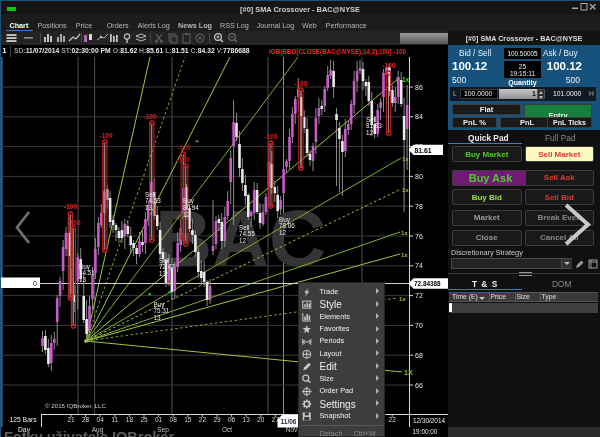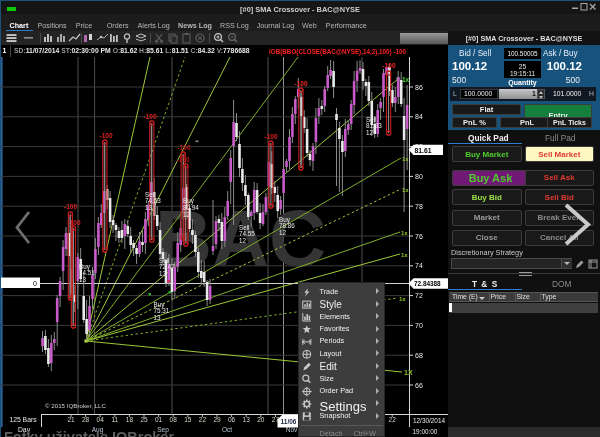--- a/index.html
+++ b/index.html
@@ -657,19 +657,19 @@
     <div style="position:absolute;left:21px;top:53.9px;font-size:7.3px;color:#f0f0f0">Periods</div>
     <div style="position:absolute;left:77px;top:55.5px;width:0;height:0;border-left:3.4px solid #b0b0b0;border-top:3px solid transparent;border-bottom:3px solid transparent"></div>
     <div style="position:absolute;left:21px;top:66.3px;font-size:7.3px;color:#f0f0f0">Layout</div>
     <div style="position:absolute;left:77px;top:67.9px;width:0;height:0;border-left:3.4px solid #b0b0b0;border-top:3px solid transparent;border-bottom:3px solid transparent"></div>
     <div style="position:absolute;left:21px;top:78.7px;font-size:10px;color:#f0f0f0">Edit</div>
     <div style="position:absolute;left:77px;top:80.3px;width:0;height:0;border-left:3.4px solid #b0b0b0;border-top:3px solid transparent;border-bottom:3px solid transparent"></div>
     <div style="position:absolute;left:21px;top:91.1px;font-size:7.3px;color:#f0f0f0">Size</div>
     <div style="position:absolute;left:77px;top:92.7px;width:0;height:0;border-left:3.4px solid #b0b0b0;border-top:3px solid transparent;border-bottom:3px solid transparent"></div>
     <div style="position:absolute;left:21px;top:103.6px;font-size:7.3px;color:#f0f0f0">Order Pad</div>
     <div style="position:absolute;left:77px;top:105.2px;width:0;height:0;border-left:3.4px solid #b0b0b0;border-top:3px solid transparent;border-bottom:3px solid transparent"></div>
-    <div style="position:absolute;left:21px;top:116.0px;font-size:13px;color:#f0f0f0">Settings</div>
+    <div style="position:absolute;left:21px;top:116.0px;font-size:10px;color:#f0f0f0">Settings</div>
     <div style="position:absolute;left:77px;top:117.6px;width:0;height:0;border-left:3.4px solid #b0b0b0;border-top:3px solid transparent;border-bottom:3px solid transparent"></div>
     <div style="position:absolute;left:21px;top:128.4px;font-size:7.3px;color:#f0f0f0">Snapshot</div>
     <div style="position:absolute;left:77px;top:130.0px;width:0;height:0;border-left:3.4px solid #b0b0b0;border-top:3px solid transparent;border-bottom:3px solid transparent"></div>
 <div style="position:absolute;left:2px;top:142.5px;width:82px;height:1px;background:#585858"></div>
 <div style="position:absolute;left:21px;top:146.5px;font-size:7.3px;color:#8b8b8b">Detach</div>
 <div style="position:absolute;left:55px;top:146.5px;font-size:7.3px;color:#8b8b8b">Ctrl+W</div>
 </div>
 </body></html>

